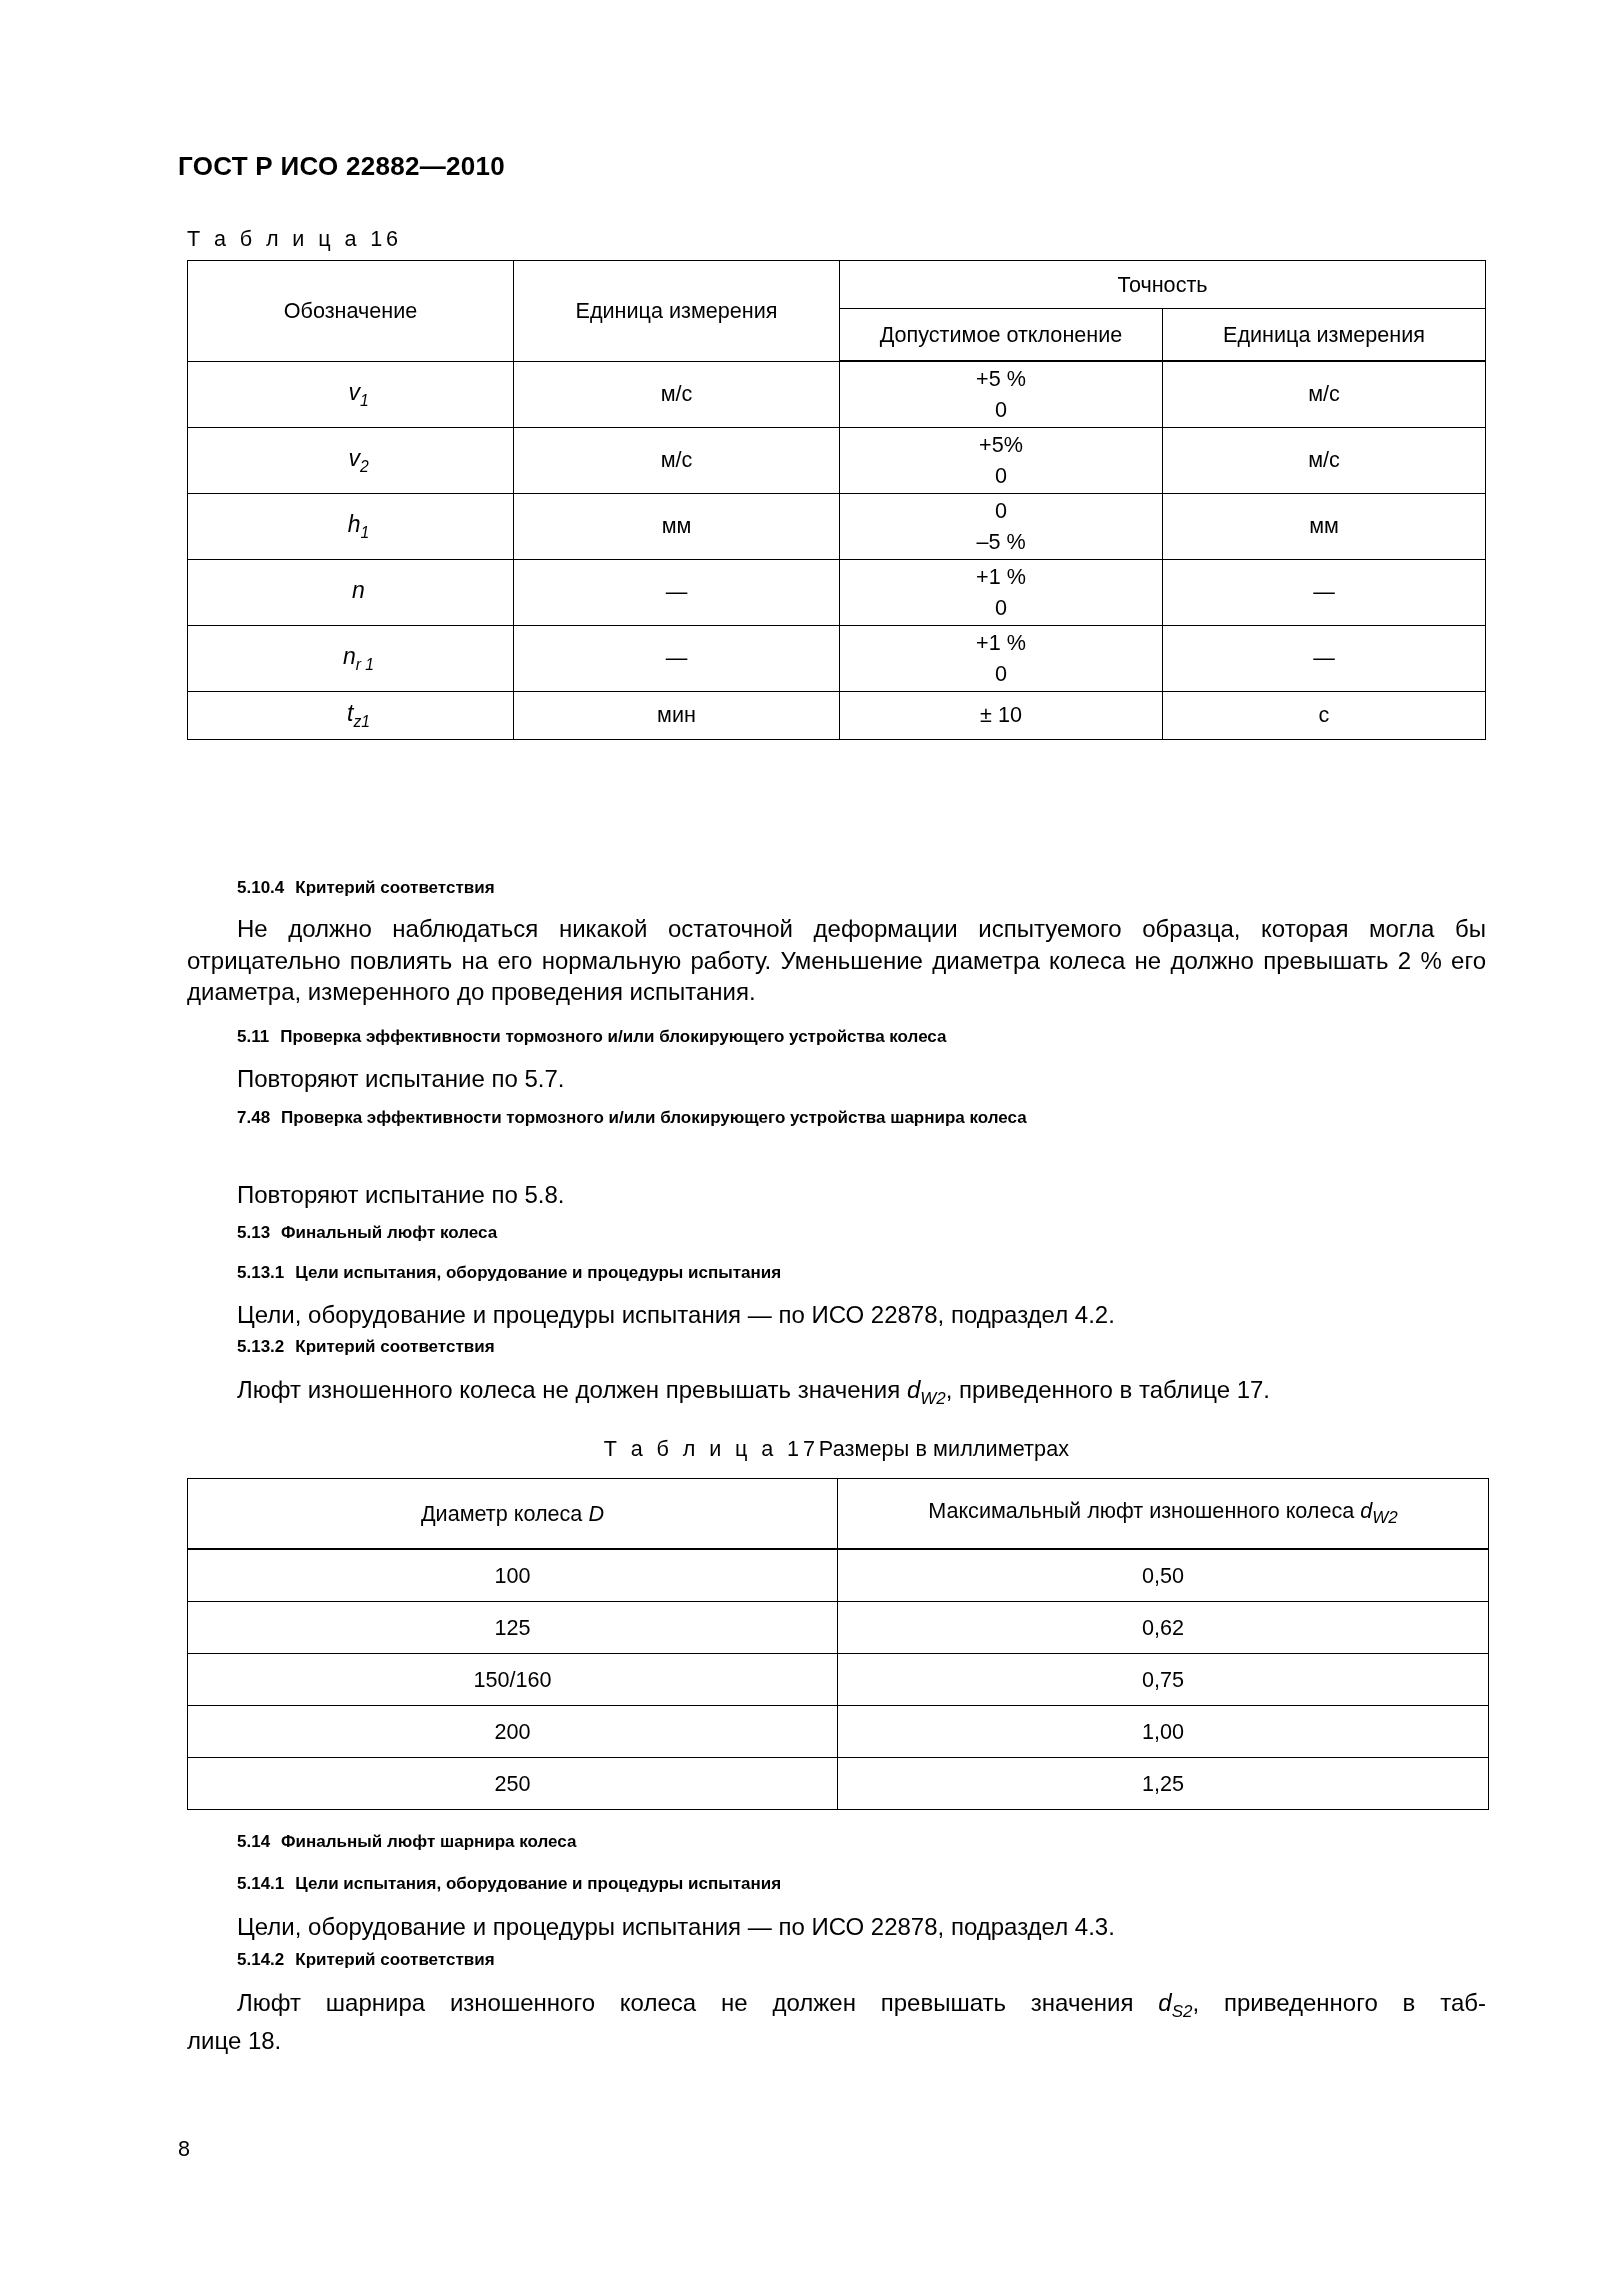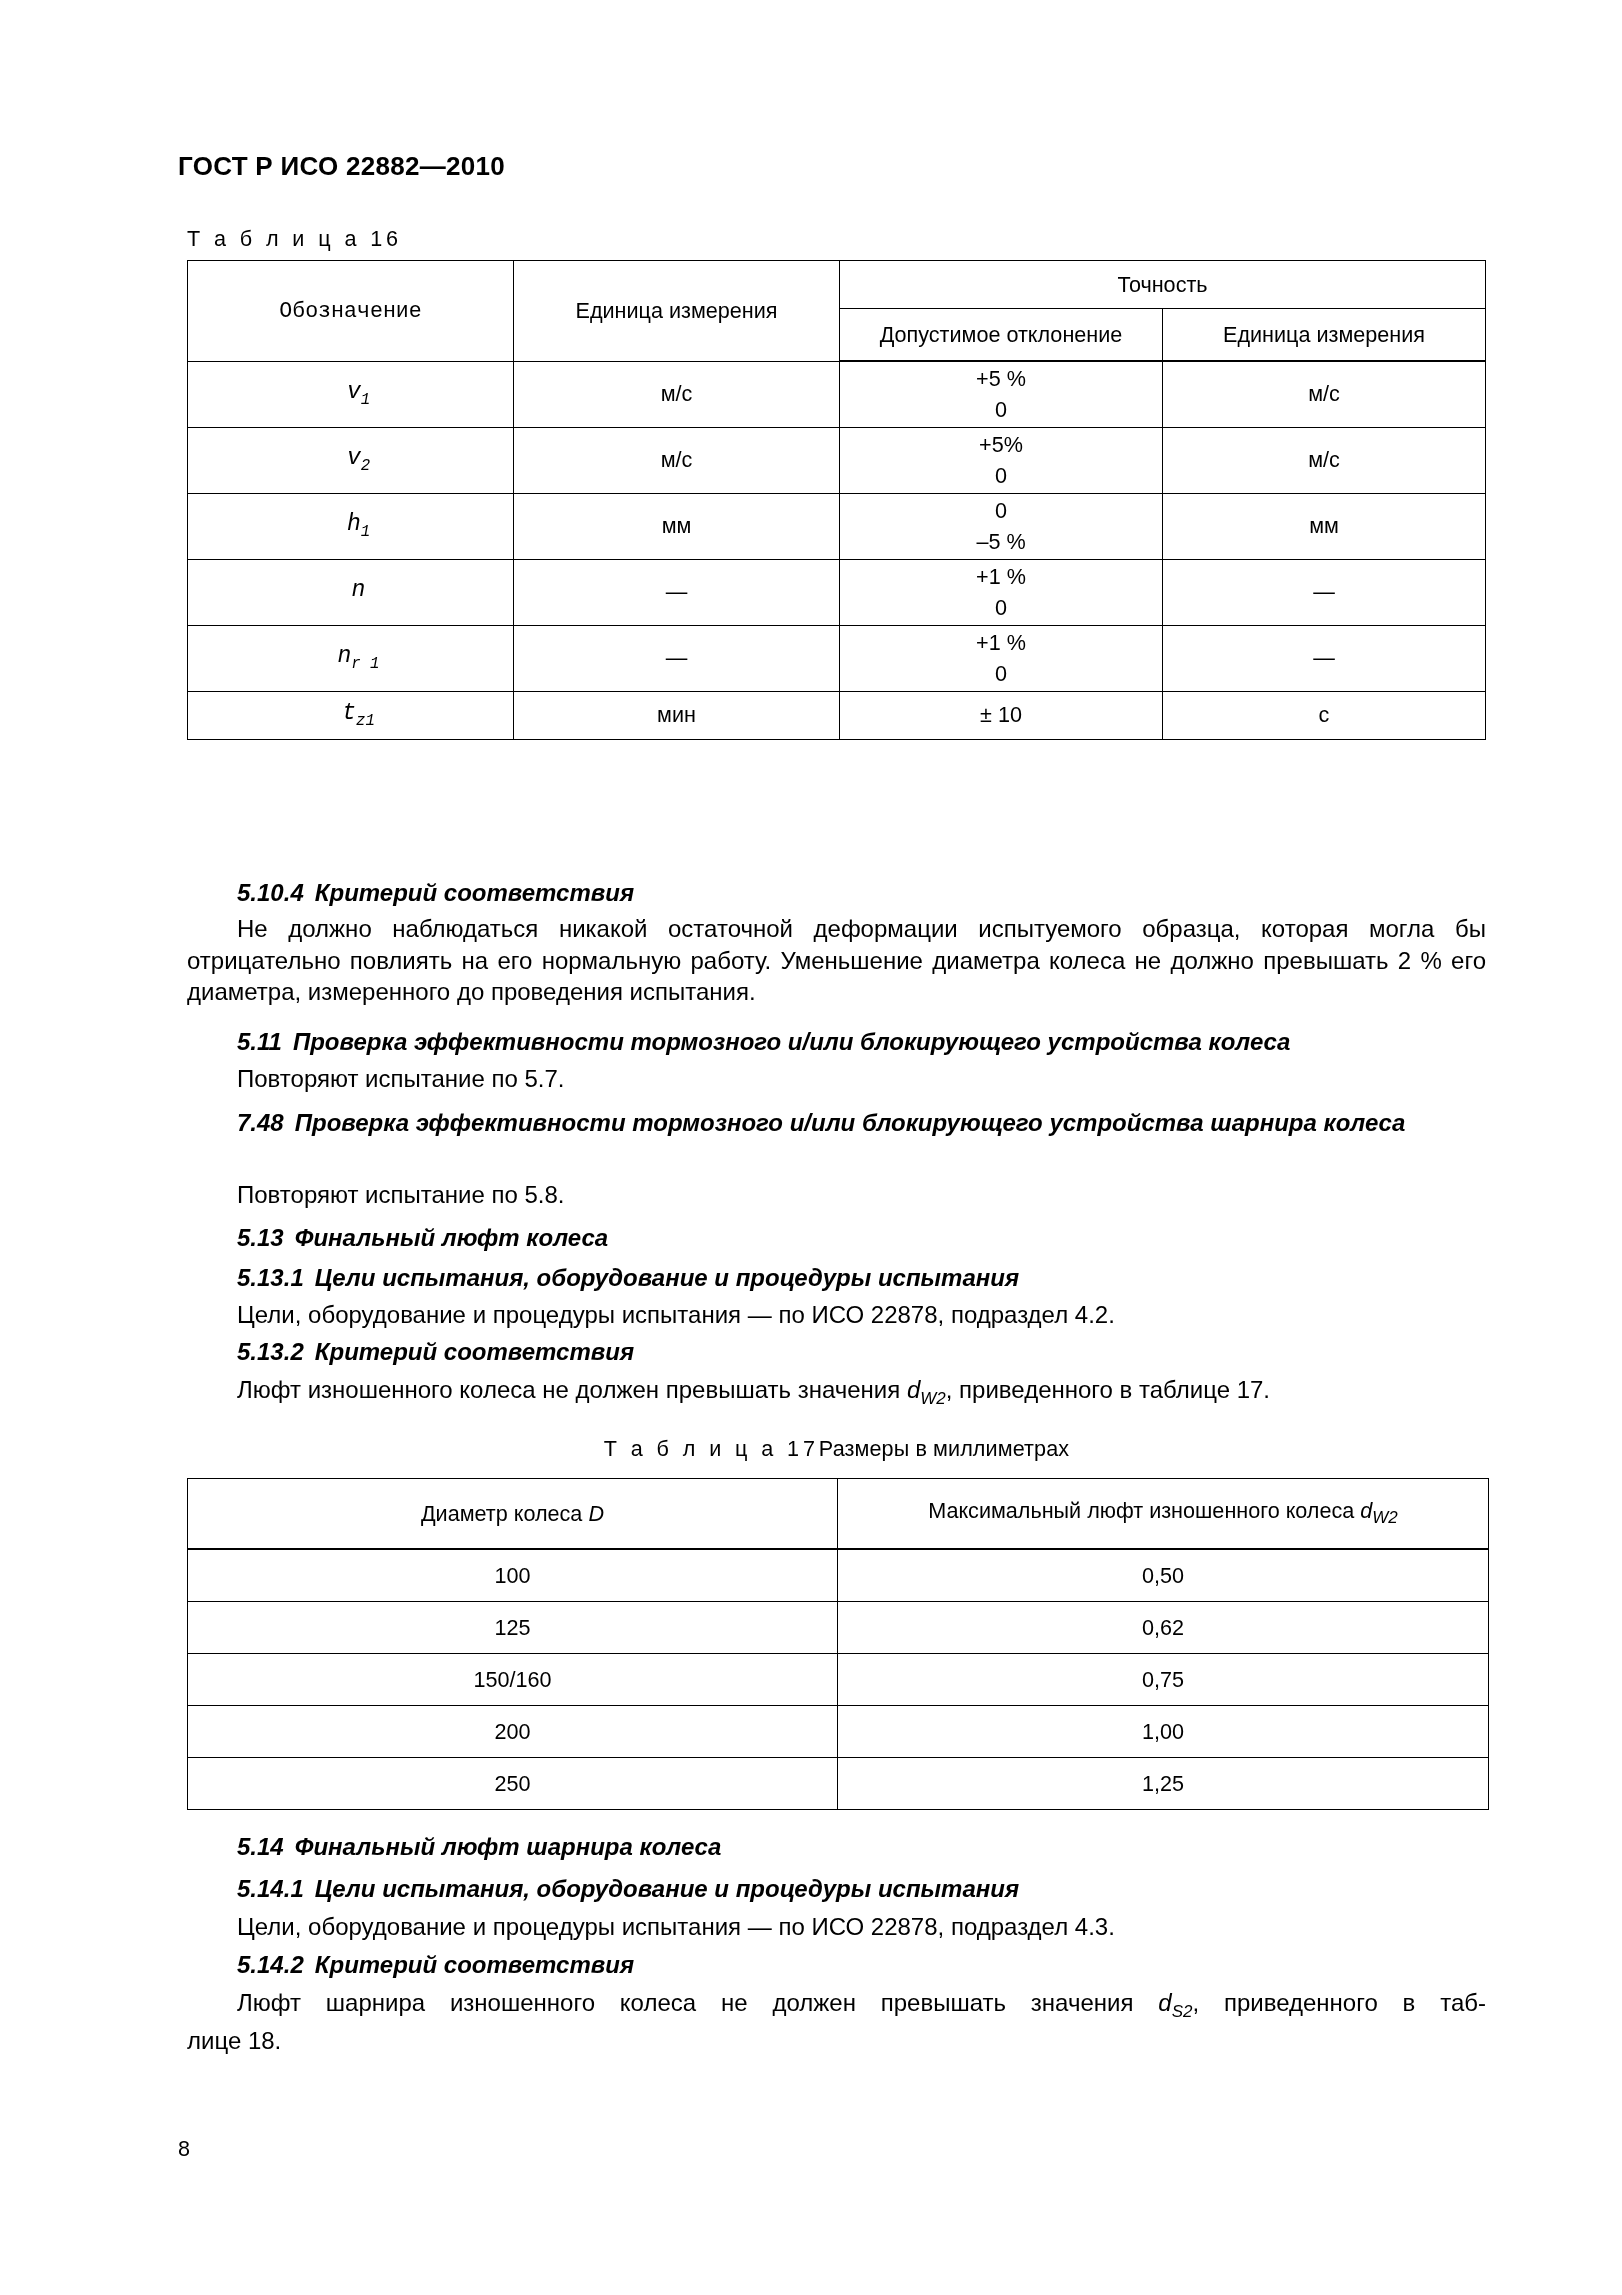--- a/index.html
+++ b/index.html
@@ -83,21 +83,21 @@
   i.sym sub {
     font-size: 15.7px;
     font-style: italic;
   }
   .dash {
     font-size: 21.6px;
   }
 
   
   #table16 { left: 187px; top: 260px; width: 1299px; }
-  #table16 td.c1 { width: 325px; font-family: Liberation Mono, monospace; }
+  #table16 td.c1 { width: 325px; }
   #table16 td.c2 { width: 325px; }
   #table16 td.c3 { width: 325px; }
   #table16 td.c4 { width: 325px; }
 
   
   #table17 { left: 187px; top: 1478px; width: 1299px; }
   #table17 td.c1 { width: 649px; }
   #table17 td.c2 { width: 650px; }
 
   
@@ -108,24 +108,23 @@
     font-size: 24px;
     line-height: 1.32;
     text-align: justify;
   }
   .para.nojust { text-align: left; }
   .para .ind { display: inline-block; width: 50px; }
   .heading {
     position: absolute;
     left: 187px;
     width: 1299px;
-    font-size: 24px;
+    font-size: 17px;
     font-weight: bold;
     line-height: 1.3;
-    font-style: italic;
   }
   .heading .ind { display: inline-block; width: 50px; }
   .heading.justify { text-align: justify; text-align-last: left; }
   .num-gap { display: inline-block; width: 11px; }
   i.v {
     font-style: italic;
     margin-top: 20px;
   }
   i.v sub { font-size: 17px; font-style: italic; }
 

